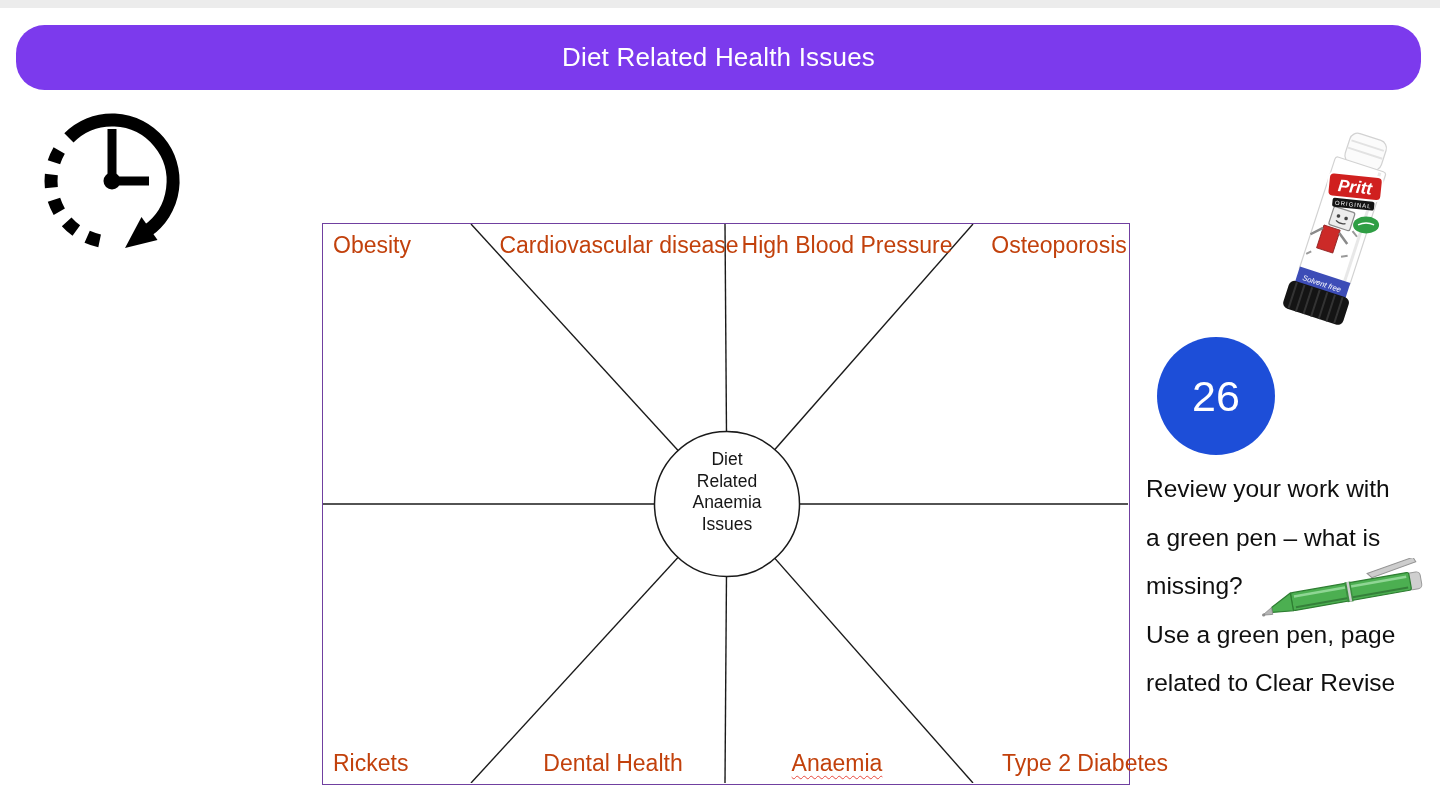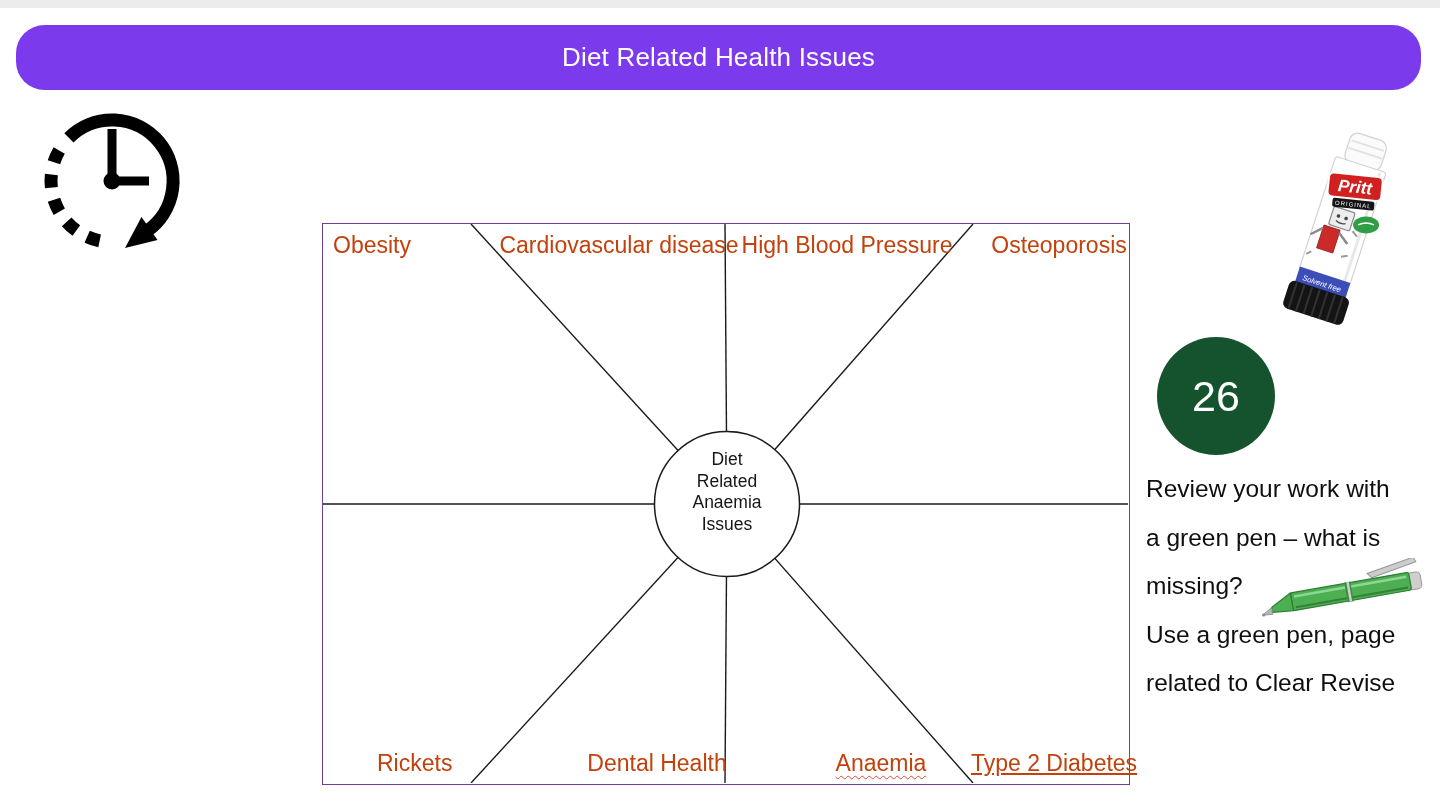--- a/index.html
+++ b/index.html
@@ -31,39 +31,39 @@
   .diagram {
     position: absolute; left: 322px; top: 223px; width: 808px; height: 562px;
     border: 1.5px solid #7040a0; background: #ffffff;
   }
   .diagram svg { position: absolute; left: 0; top: 0; }
   .dg-label {
     position: absolute; font-size: 23px; font-weight: 500; color: #c2410c;
     white-space: nowrap;
   }
   .dg-top { top: 8px; }
-  .dg-bottom { bottom: 7px; margin-left: 44px; }
+  .dg-bottom { bottom: 7px; }
   .dg-center-text {
     position: absolute; left: 404px; top: 268px; transform: translate(-50%, -50%);
     text-align: center; font-size: 17.5px; line-height: 21.5px;
     font-weight: 500; color: #161616; width: 130px;
   }
   .dg-center-text span { display: block; }
   .squiggle {
     text-decoration: underline;
     text-decoration-style: wavy;
     text-decoration-color: #e8483d;
     text-decoration-thickness: 1px;
     text-underline-offset: 4px;
   }
   .centered { transform: translateX(-50%); }
 
   .badge {
     position: absolute; left: 1157px; top: 337px; width: 118px; height: 118px;
-    background: #14532d; border-radius: 50%;
+    background: #1d4ed8; border-radius: 50%;
     display: flex; align-items: center; justify-content: center;
   }
   .badge-number { color: #ffffff; font-size: 43px; font-weight: 500; }
 
   .review-text {
     position: absolute; left: 1146px; top: 465px; width: 300px;
     font-size: 24.5px; line-height: 48.6px; font-weight: 500; color: #0f0f0f;
   }
   .pen-wrap { position: absolute; left: 1258px; top: 558px; width: 180px; height: 66px; }
 </style>
@@ -153,21 +153,21 @@
     </div>
 
     <div class="dg-label dg-top" style="left:10px;">Obesity</div>
     <div class="dg-label dg-top centered" style="left:296px;">Cardiovascular disease</div>
     <div class="dg-label dg-top centered" style="left:524px;">High Blood Pressure</div>
     <div class="dg-label dg-top centered" style="left:736px;">Osteoporosis</div>
 
     <div class="dg-label dg-bottom" style="left:10px;">Rickets</div>
     <div class="dg-label dg-bottom centered" style="left:290px;">Dental Health</div>
     <div class="dg-label dg-bottom centered squiggle" style="left:514px;">Anaemia</div>
-    <div class="dg-label dg-bottom centered" style="left:687px;text-decoration:underline;">Type 2 Diabetes</div>
+    <div class="dg-label dg-bottom centered" style="left:762px;">Type 2 Diabetes</div>
   </div>
 
   <div class="badge">
     <div class="badge-number">26</div>
   </div>
 
   <div class="review-text">
     <div>Review your work with</div>
     <div>a green pen – what is</div>
     <div>missing?</div>

